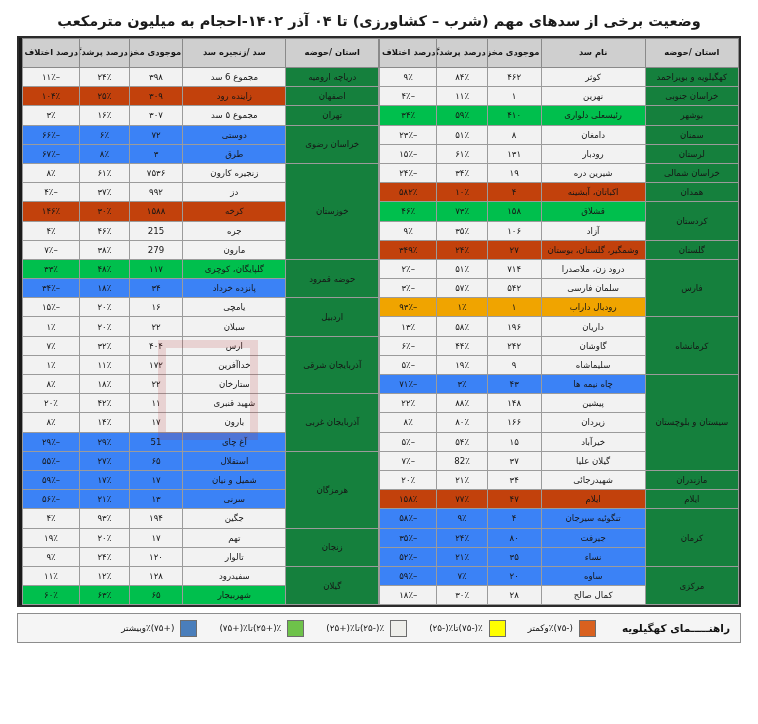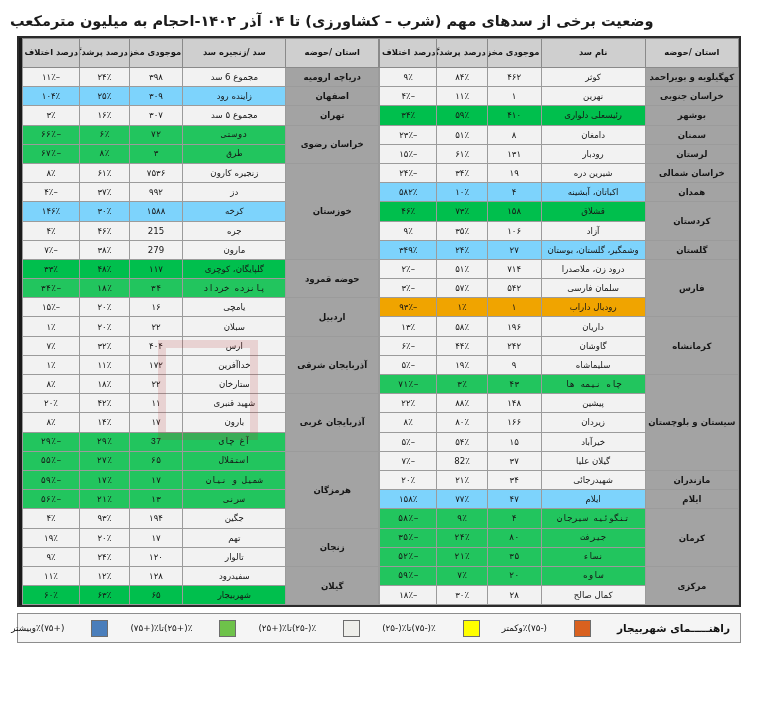--- a/index.html
+++ b/index.html
@@ -16,21 +16,21 @@
     overflow: hidden;
   }
   .page {
     width: 758px;
     height: 724px;
     position: relative;
     background: #ffffff;
     box-sizing: border-box;
   }
   .title {
-    text-align: left;
+    text-align: center;
     font-size: 14.5px;
     font-weight: bold;
     color: #1b1b1b;
     padding: 13px 10px 7px 10px;
     letter-spacing: 0px;
     white-space: nowrap;
     direction: rtl;
   }
   .tables-wrap {
     display: flex;
@@ -68,38 +68,38 @@
   }
   table.grid thead th {
     background: #cfcfcf;
     font-weight: bold;
     height: 29px;
     font-size: 8.4px;
     border: 1px solid #8a8a8a;
     line-height: 1.15;
   }
   td.prov {
-    background: #a3a3a3;
-    font-weight: bold;
+    background: #15803d;
+    font-weight: normal;
     font-size: 9px;
   }
   td.dam { font-size: 8.8px; }
   td.val { font-size: 8.8px; }
 
   
   col.c-prov { width: 26%; }
   col.c-dam  { width: 29%; }
   col.c-vol  { width: 15%; }
   col.c-fill { width: 14%; }
   col.c-diff { width: 16%; }
 
   tr.r-white  td:not(.prov) { background: #f2f2f2; }
-  tr.r-yellow td:not(.prov) { background: #22c55e; font-family: Liberation Mono, monospace; }
+  tr.r-yellow td:not(.prov) { background: #3b82f6; }
   tr.r-green  td:not(.prov) { background: #00bf4d; }
-  tr.r-blue   td:not(.prov) { background: #7dd3fc; margin-left: 20px; }
+  tr.r-blue   td:not(.prov) { background: #c2410c; margin-left: 20px; }
   tr.r-orange td:not(.prov) { background: #f0a400; }
 
   .legend {
     width: 724px;
     margin: 6px auto 0 auto;
     border: 1px solid #8d8d8d;
     background: #f5f5f5;
     height: 30px;
     display: flex;
     flex-direction: row;
@@ -115,21 +115,20 @@
     color: #111;
     margin-left: 26px;
     white-space: nowrap;
   }
   .legend-item {
     display: flex;
     flex-direction: row;
     align-items: center;
     margin-left: 22px;
     white-space: nowrap;
-    gap: 21px;
   }
   .swatch {
     width: 15px;
     height: 15px;
     border: 1px solid #6d6d6d;
     display: inline-block;
     margin-left: 6px;
     flex: 0 0 auto;
   }
   .legend-label {
@@ -301,21 +300,21 @@
               <td class="val">۲۰٪</td>
             </tr>
             <tr class="r-white">
               <td class="dam">بارون</td>
               <td class="val">۱۷</td>
               <td class="val">۱۴٪</td>
               <td class="val">۸٪</td>
             </tr>
             <tr class="r-yellow">
               <td class="dam">آغ چای</td>
-              <td class="val">37</td>
+              <td class="val">51</td>
               <td class="val">۲۹٪</td>
               <td class="val">–۲۹٪</td>
             </tr>
             <tr class="r-yellow">
               <td class="prov" rowspan="4">هرمزگان</td>
               <td class="dam">استقلال</td>
               <td class="val">۶۵</td>
               <td class="val">۲۷٪</td>
               <td class="val">–۵۵٪</td>
             </tr>
@@ -570,21 +569,21 @@
               <td class="val">۳۰٪</td>
               <td class="val">–۱۸٪</td>
             </tr>
           </tbody>
       </table>
     </div>
 
   </div>
 
   <div class="legend">
-    <div class="legend-title">راهنـــــمای شهربیجار</div>
+    <div class="legend-title">راهنـــــمای کهگیلویه</div>
     <div class="legend-items" style="display:flex;flex-direction:row;align-items:center;">
         <div class="legend-item">
           <span class="swatch" style="background: rgb(217, 97, 31);"></span>
           <span class="legend-label">(-۷۵)٪وکمتر</span>
         </div>
         <div class="legend-item">
           <span class="swatch" style="background: rgb(255, 255, 0);"></span>
           <span class="legend-label">٪(-۷۵)تا٪(-۲۵)</span>
         </div>
         <div class="legend-item">

